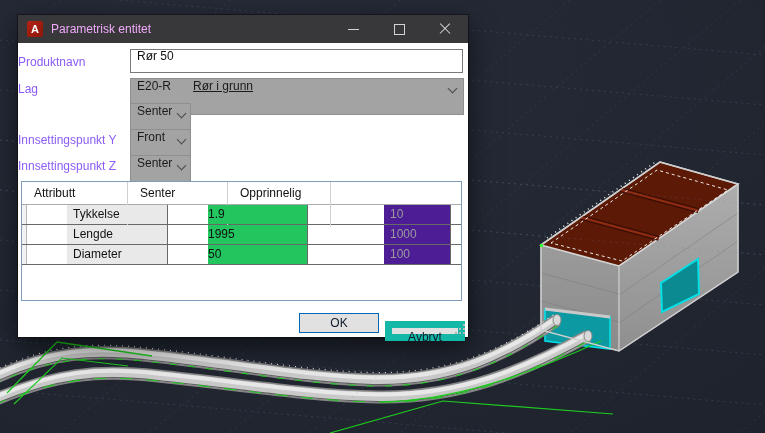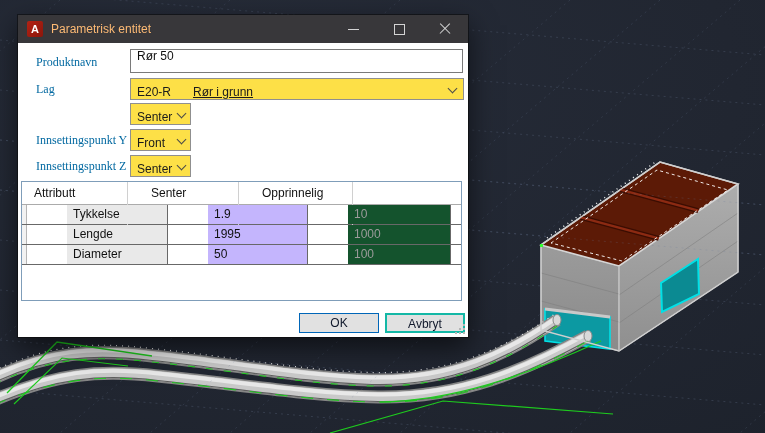--- a/index.html
+++ b/index.html
@@ -19,69 +19,69 @@
   }
   .titlebar{
     position:absolute;left:0;top:0;right:0;height:28px;background:#38373a;
     display:flex;align-items:center;
   }
   .app-icon{
     position:absolute;left:9px;top:6px;width:16px;height:16px;border-radius:2px;
     background:linear-gradient(135deg,#b32214 0%,#8c160b 100%);
     color:#ffffff;font-weight:bold;font-size:11px;line-height:16px;text-align:center;
   }
-  .title-text{position:absolute;left:33px;top:0;line-height:28px;color:#fdba74;font-size:12px;}
+  .title-text{position:absolute;left:33px;top:0;line-height:28px;color:#f0abfc;font-size:12px;}
   .win-controls{position:absolute;right:0;top:0;height:28px;display:flex;}
   .win-btn{width:46px;height:28px;display:flex;align-items:center;justify-content:center;cursor:default;}
   .glyph-min{width:11px;height:0;border-top:1.4px solid #d4d4d4;}
   .glyph-max{width:9px;height:9px;border:1.3px solid #d4d4d4;}
   .glyph-close{position:relative;width:12px;height:12px;}
   .glyph-close::before,.glyph-close::after{
     content:"";position:absolute;left:-1px;top:5px;width:14px;height:1.4px;background:#d4d4d4;
   }
   .glyph-close::before{transform:rotate(45deg);}
   .glyph-close::after{transform:rotate(-45deg);}
   
-  .field-label{position:absolute;left:18px;height:16px;line-height:16px;color:#0369a1;font-family:Liberation Serif, serif;}
+  .field-label{position:absolute;left:0;height:16px;line-height:16px;color:#8b5cf6;}
   .text-input{
     position:absolute;left:112px;width:333px;height:24px;box-sizing:border-box;
     border:1px solid #7a7a7a;background:#fff;font:12px "Liberation Sans",sans-serif;
     padding:0 0 11px 6px;color:#111;outline:none;
   }
   .dropdown{
-    position:absolute;left:112px;height:22px;box-sizing:border-box;
-    background:#fde047;border:1px solid #8f8f8f;display:flex;align-items:flex-end;
+    position:absolute;left:112px;height:37px;box-sizing:border-box;
+    background:#a3a3a3;border:1px solid #8f8f8f;display:flex;align-items:flex-start;
   }
   .dropdown .dd-text{padding-left:6px;white-space:nowrap;}
   .chev{
     position:absolute;right:7px;top:7px;width:6px;height:6px;
     border-right:1.5px solid #4a4a4a;border-bottom:1.5px solid #4a4a4a;
     transform:rotate(45deg);transform-origin:center;margin-top:-1px;
   }
   
   .grid-table{
     position:absolute;left:3px;top:166px;width:441px;height:120px;box-sizing:border-box;
     border:1px solid #7f9db9;background:#fff;overflow:hidden;
   }
-  .t-header{display:grid;grid-template-columns:106px 100px 103px 1fr;height:22px;border-bottom:1px solid #ababab;gap:11px;}
+  .t-header{display:grid;grid-template-columns:106px 100px 103px 1fr;height:22px;border-bottom:1px solid #ababab;}
   .t-header .hcell{line-height:22px;padding-left:12px;border-right:1px solid #d0d0d0;color:#111;}
   .t-row{display:grid;grid-template-columns:5px 101px 100px 103px 1fr;height:19px;border-bottom:1px solid #686868;gap:40px;}
   .t-row .strip{background:#f2f2f2;border-right:1px solid #b5b5b5;}
   .t-row .name{background:#e9e9e9;border-right:1px solid #686868;line-height:18px;padding-left:6px;color:#111;}
-  .t-row .val{border-right:1px solid #686868;line-height:18px;padding-left:6px;color:#111;background:#c4b5fd;}
-  .t-row .orig{border-right:1px solid #686868;line-height:18px;padding-left:6px;color:#9b9b9b;background:#14532d;}
+  .t-row .val{border-right:1px solid #686868;line-height:18px;color:#111;background:#22c55e;}
+  .t-row .orig{border-right:1px solid #686868;line-height:18px;padding-left:6px;color:#9b9b9b;background:#4c1d95;margin-left:36px;}
   .t-row .rest{background:#fff;}
   
   .btn{
     position:absolute;top:298px;width:80px;height:20px;box-sizing:border-box;
     background:#e1e1e1;font:12px "Liberation Sans",sans-serif;text-align:center;
     line-height:18px;color:#0f172a;cursor:default;
   }
   .btn-ok{left:281px;border:1px solid #0066b8;}
-  .btn-cancel{left:367px;border:2px solid #14b8a6;}
+  .btn-cancel{left:367px;border:7px solid #14b8a6;margin-top:8px;}
   .resize-grip{position:absolute;right:2px;bottom:2px;width:12px;height:12px;}
 </style>
 </head>
 <body>
 
 <svg id="viewport" width="765" height="433" viewBox="0 0 765 433">
   <defs>
     <radialGradient id="bgGrad" cx="30%" cy="20%" r="110%">
       <stop offset="0%" stop-color="#262c39"></stop>
       <stop offset="60%" stop-color="#212631"></stop>

